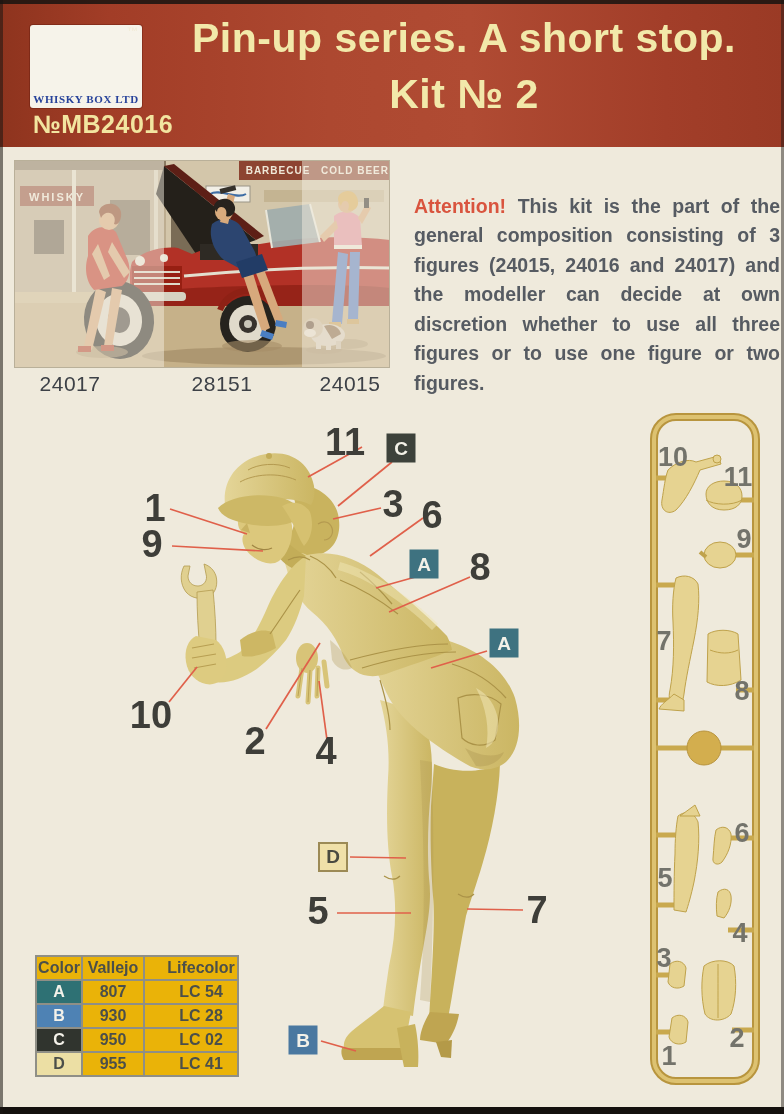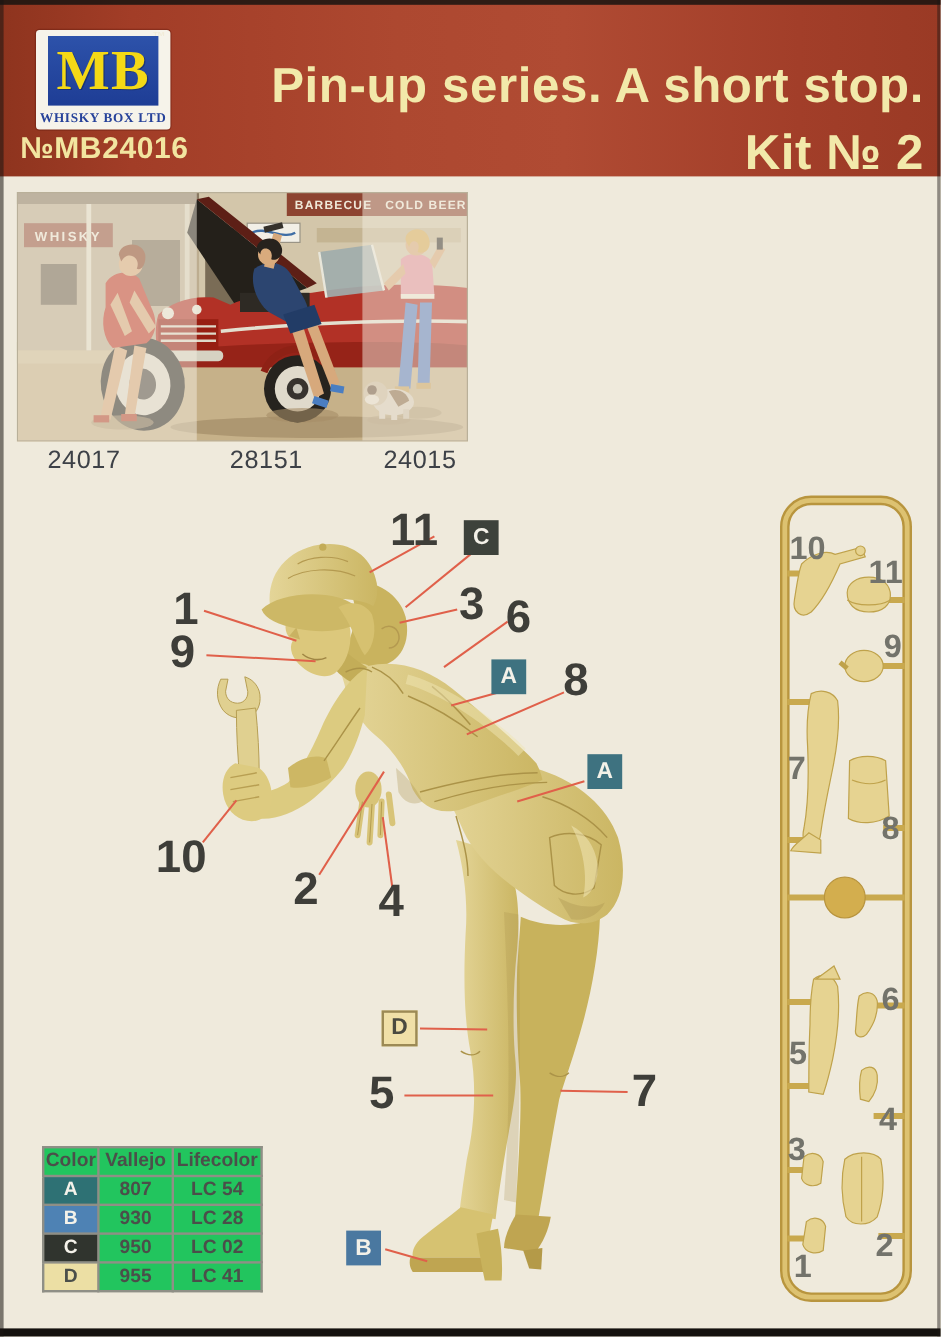--- a/index.html
+++ b/index.html
@@ -16,23 +16,23 @@
           background:linear-gradient(90deg,#8e341e 0%,#a23d27 14%,#ad4830 42%,#b04b33 60%,#a23e29 85%,#9a3a25 100%);}
   .logo-box{position:absolute;left:30px;top:25px;width:112px;height:83px;background:#f6f3ea;border-radius:3px;
             box-shadow:0 0 0 1px rgba(90,20,10,.35);}
   .logo-blue{position:absolute;left:10px;top:5px;width:92px;height:58px;
              background:linear-gradient(180deg,#2d52aa,#1e3d95);display:flex;align-items:center;justify-content:center;}
   .logo-mb{font-family:"Liberation Serif",serif;font-weight:700;font-size:47px;color:#f4d916;letter-spacing:1px;
            text-shadow:1px 1px 0 rgba(0,0,0,.25);line-height:1;}
   .logo-tm{position:absolute;right:4px;top:0px;font-size:11px;color:#f2ecd9;font-weight:700;}
   .logo-company{position:absolute;left:0;bottom:3px;width:100%;text-align:center;
                 font-family:"Liberation Serif",serif;font-weight:700;font-size:11px;color:#27429a;letter-spacing:.6px;}
-  .kit-no{position:absolute;left:16px;top:110px;width:142px;text-align:center;
+  .kit-no{position:absolute;left:32px;top:110px;width:142px;text-align:center;
           font-weight:700;font-size:25px;color:#f2e5a0;letter-spacing:.5px;}
-  .title-wrap{position:absolute;left:158px;top:14px;width:612px;text-align:right;color:#f2e9aa;font-weight:700;margin-top:33px;}
+  .title-wrap{position:absolute;left:158px;top:14px;width:612px;text-align:center;color:#f2e9aa;font-weight:700;}
   .title-line1{font-size:41px;line-height:48px;letter-spacing:.5px;}
   .title-line2{font-size:41px;line-height:48px;margin-top:8px;letter-spacing:.5px;}
 
   
   .photo{position:absolute;left:14px;top:160px;width:376px;height:208px;}
   .photo-label{position:absolute;top:372px;width:70px;text-align:center;
                font-weight:400;font-size:21px;color:#3d4147;letter-spacing:.5px;}
   .pl-0{left:35px;} .pl-1{left:187px;} .pl-2{left:315px;}
 
   
@@ -48,37 +48,34 @@
          display:flex;align-items:center;justify-content:center;font-weight:700;font-size:19px;color:#f3f1e8;}
   .badge-c{background:#3d423b;}
   .badge-a{background:#3e7280;}
   .badge-b{background:#4a78a0;}
   .badge-d{background:#f0e0a8;border:2px solid #9c8a55;color:#4a4a40;width:26px;height:26px;}
   .snum{position:absolute;transform:translate(-50%,-50%);font-weight:700;font-size:27px;color:#73736b;z-index:10;line-height:1;}
 
   
   .paint-table{position:absolute;left:35px;top:955px;border-collapse:collapse;z-index:10;
                font-weight:700;font-size:16px;color:#4b4f4a;}
-  .paint-table td{border:2px solid #8f8f86;background:#22c55e;text-align:center;padding:0;height:22px;}
-  .paint-table .c0{width:44px;} .paint-table .c1{width:60px;} .paint-table .c2{width:72px;}
+  .paint-table td{border:2px solid #8f8f86;background:#eab308;text-align:center;padding:0;height:22px;}
+  .paint-table .c0{width:44px;} .paint-table .c1{width:60px;} .paint-table .c2{width:72px;padding-left:20px;}
   .sw-a{background:#2e7174 !important;color:#f4f2ea;}
   .sw-b{background:#4e82b4 !important;color:#f4f2ea;}
   .sw-c{background:#30342e !important;color:#f4f2ea;}
   .sw-d{background:#ecdfa4 !important;color:#4b4f4a;}
 </style>
 </head>
 <body>
 
 <div class="page">
 
   <div class="header">
     <div class="logo-box">
-      <div class="logo-blue">
-        <span class="logo-mb">MB</span>
-      </div>
       <span class="logo-tm">™</span>
       <div class="logo-company">WHISKY BOX LTD</div>
     </div>
     <div class="kit-no">№MB24016</div>
     <div class="title-wrap">
       <div class="title-line1">Pin-up series. A short stop.</div>
       <div class="title-line2">Kit № 2</div>
     </div>
   </div>
 
@@ -193,20 +190,21 @@
 
     <rect x="0" y="0" width="150" height="208" fill="#f2ecdd" opacity="0.5"></rect>
     <rect x="288" y="0" width="88" height="208" fill="#f2ecdd" opacity="0.5"></rect>
     <rect x="0.5" y="0.5" width="375" height="207" fill="none" stroke="#b9b099"></rect>
   </svg>
 
   <span class="photo-label pl-0">24017</span>
   <span class="photo-label pl-1">28151</span>
   <span class="photo-label pl-2">24015</span>
 
+  <p class="attention"><span class="lead">Attention!</span> <span>This kit is the part of the general composition consisting of 3 figures (24015, 24016 and 24017) and the modeller can decide at own discretion whether to use all three figures or to use one figure or two figures.</span></p>
 
   <svg class="fig-svg" width="784" height="1114" viewBox="0 0 784 1114">
     <defs>
       <linearGradient id="tanG" x1="0" y1="0" x2="1" y2="0">
         <stop offset="0" stop-color="#e4d598"></stop>
           <stop offset="1" stop-color="#cbb663"></stop>
       </linearGradient>
     </defs>
 
     <path d="M270,487 C300,476 332,490 338,514 C343,536 333,552 317,555 C303,557 292,551 286,543 C296,528 299,506 292,494 Z" fill="#c9b35e"></path>

